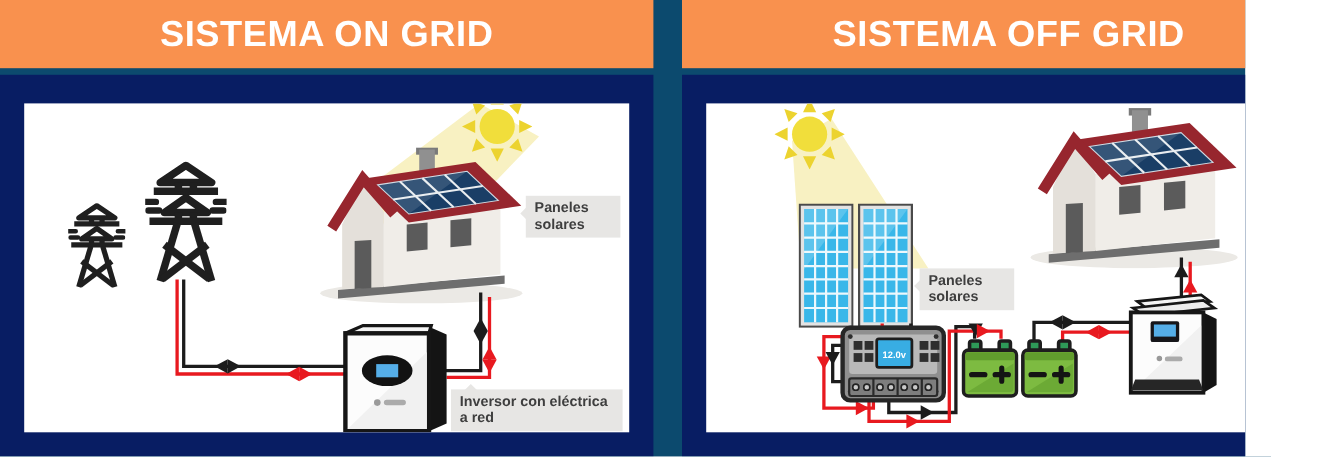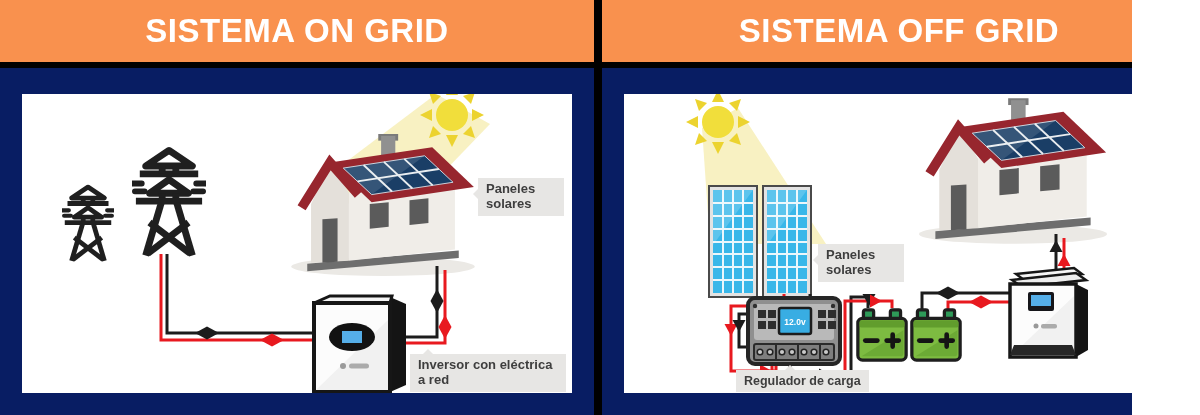--- a/index.html
+++ b/index.html
@@ -1,16 +1,16 @@
 <!DOCTYPE html>
 <html style="--header-bg: #F9914E; --board-bg: #081D63; --canvas-bg: #FFFFFF; --label-bg: #E7E6E4; --label-text: #3E3E3E; --wire-black: #1C1C1C; --wire-red: #E8191F; --sun-yellow: #F1DE3B; --beam-yellow: #F8F1C2; --roof-red: #97262E; --roof-panel-blue: #1A3E66; --pv-cell-blue: #39B7E9; --battery-green: #7DBB41; --lcd-blue: #38ADE3;"><head>
 <meta charset="utf-8">
 <style>
   html,body{margin:0;padding:0;background:#fff;}
-  .page{width:1132px;height:415px;display:flex;gap:8px;background:#000000;overflow:hidden;
+  .page{width:1132px;height:415px;display:flex;gap:26px;background:#0c4a6e;overflow:hidden;
         font-family:"Liberation Sans",sans-serif;}
   .panel{width:594px;display:flex;flex-direction:column;}
   .hdr{height:62px;background:var(--header-bg,#F9914E);display:flex;align-items:center;justify-content:center;}
   .hdr h1{margin:0;font-size:33px;font-weight:800;letter-spacing:.5px;color:#fff;}
   .board{flex:1;margin-top:6px;background:var(--board-bg,#081D63);padding:26px 22px 22px;box-sizing:border-box;}
   .canvas{position:relative;width:550px;height:299px;background:var(--canvas-bg,#fff);overflow:hidden;}
   .diagram{position:absolute;left:0;top:0;width:550px;height:299px;}
   .lbl{position:absolute;background:var(--label-bg,#E7E6E4);color:var(--label-text,#3E3E3E);
        font-weight:700;font-size:13px;line-height:1.15;padding:4px 8px;z-index:3;}
   .lbl.small{font-size:12.5px;white-space:nowrap;}
@@ -239,18 +239,17 @@
             <rect x="386" y="190" width="66" height="73" fill="#FCFCFC" stroke="#161616" stroke-width="3.5"></rect>
             <polygon points="388,261 450,202 450,261" fill="#F1F1F1"></polygon>
             <rect x="404" y="198" width="26" height="19" rx="2" fill="#16161A"></rect>
             <rect x="407" y="201" width="20" height="11" fill="#55AEE8"></rect>
             <circle cx="412" cy="232" r="2.5" fill="#999999"></circle>
             <rect x="417" y="230" width="16" height="4.5" rx="2" fill="#ABABAB"></rect>
             <polygon points="390,251 448,251 452,261 386,261" fill="#262626"></polygon>
           </g>
         </svg>
         <div class="lbl w70 pt-left" style="left:194px;top:150px;">Paneles solares</div>
-        <div class="lbl small pt-top pt-at48" style="left:112px;top:276px;">Regulador de carga</div>
       </div>
     </div>
   </section>
 
 </div>
 
 </body></html>

